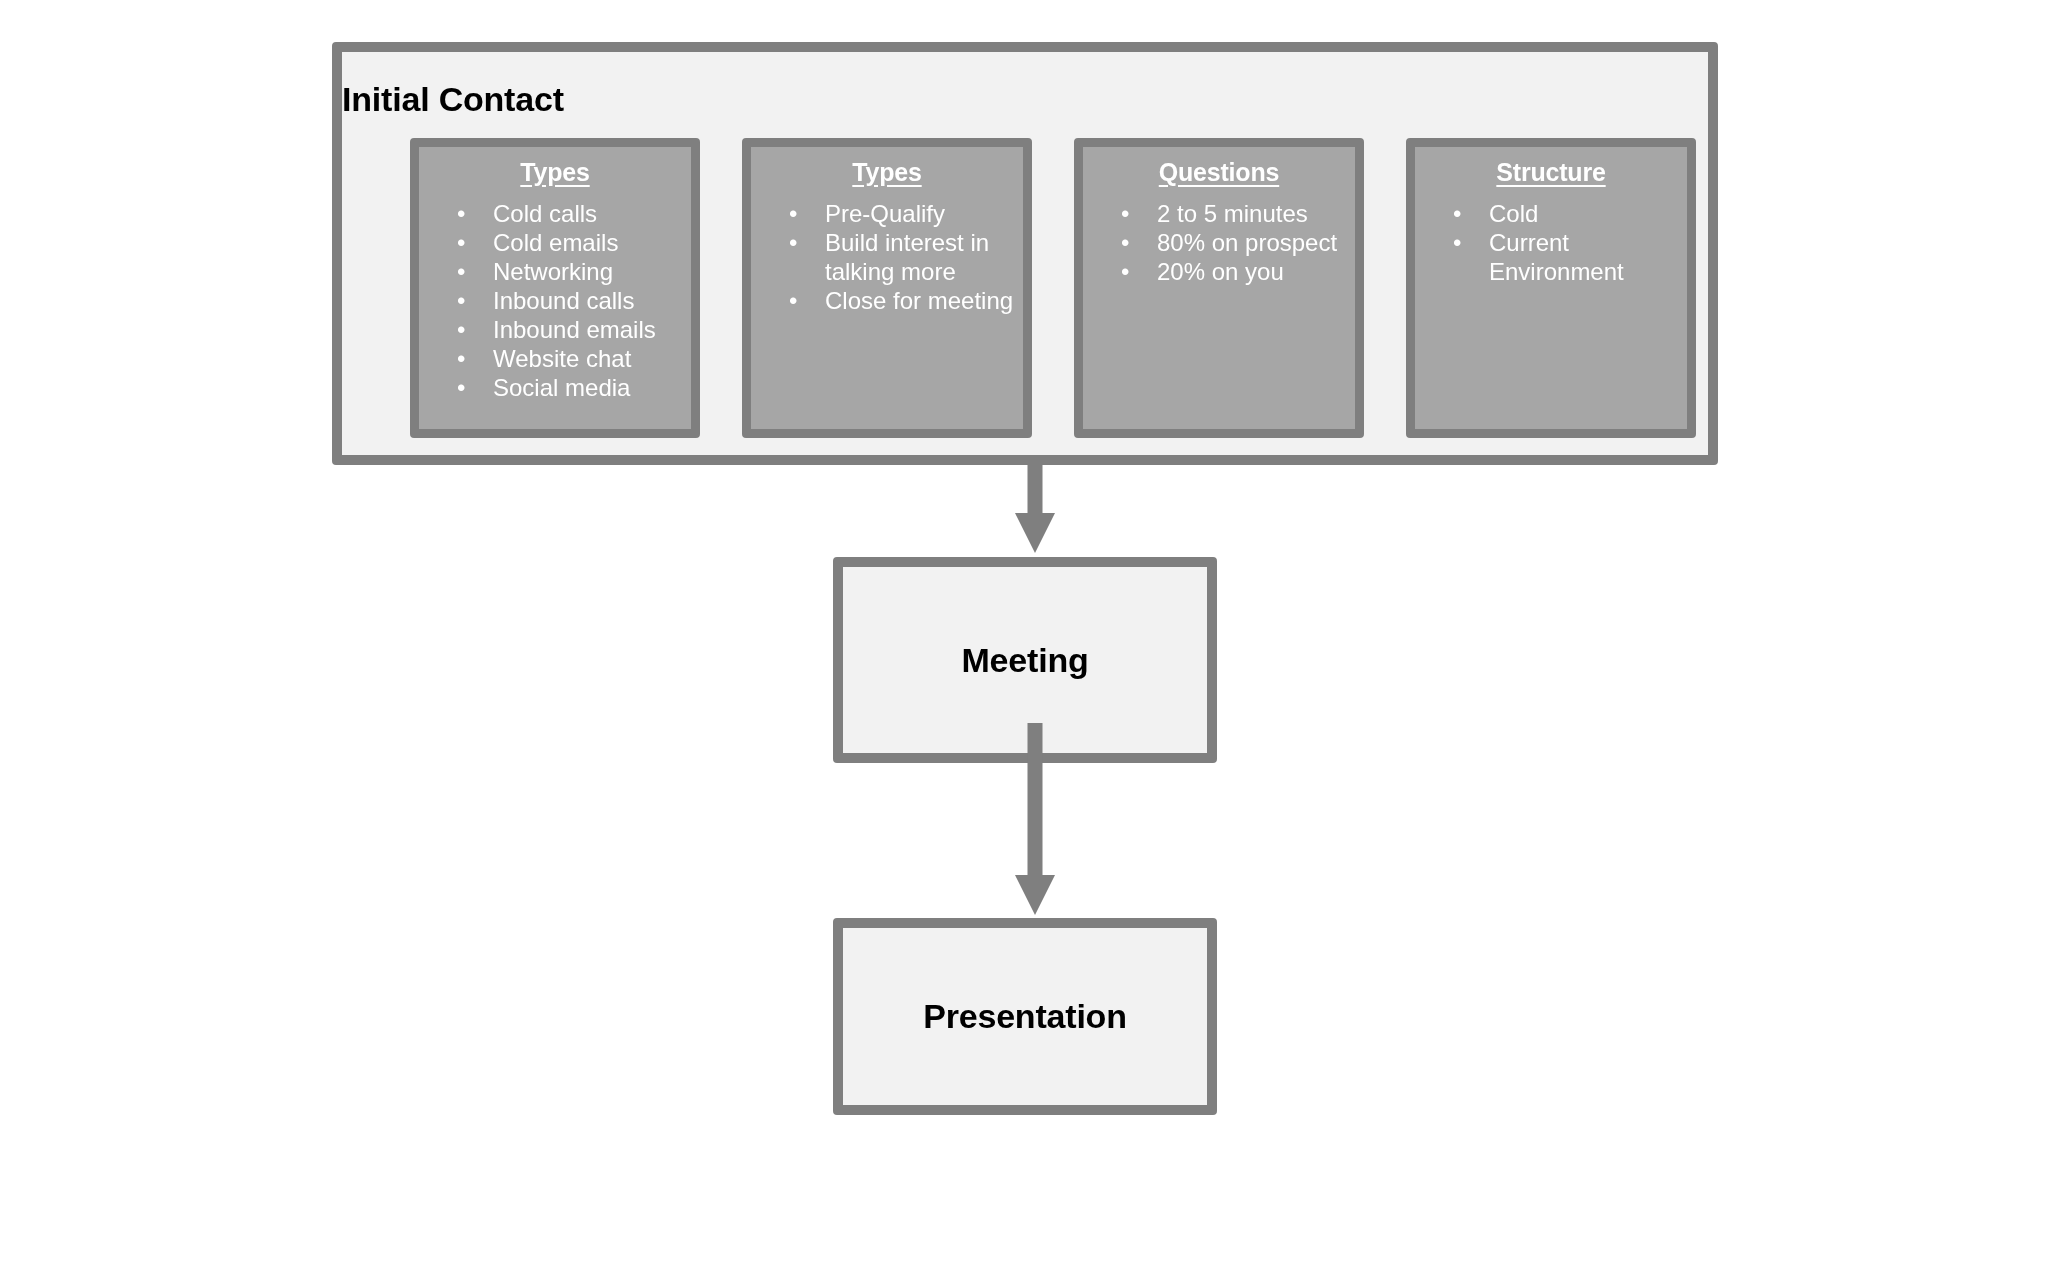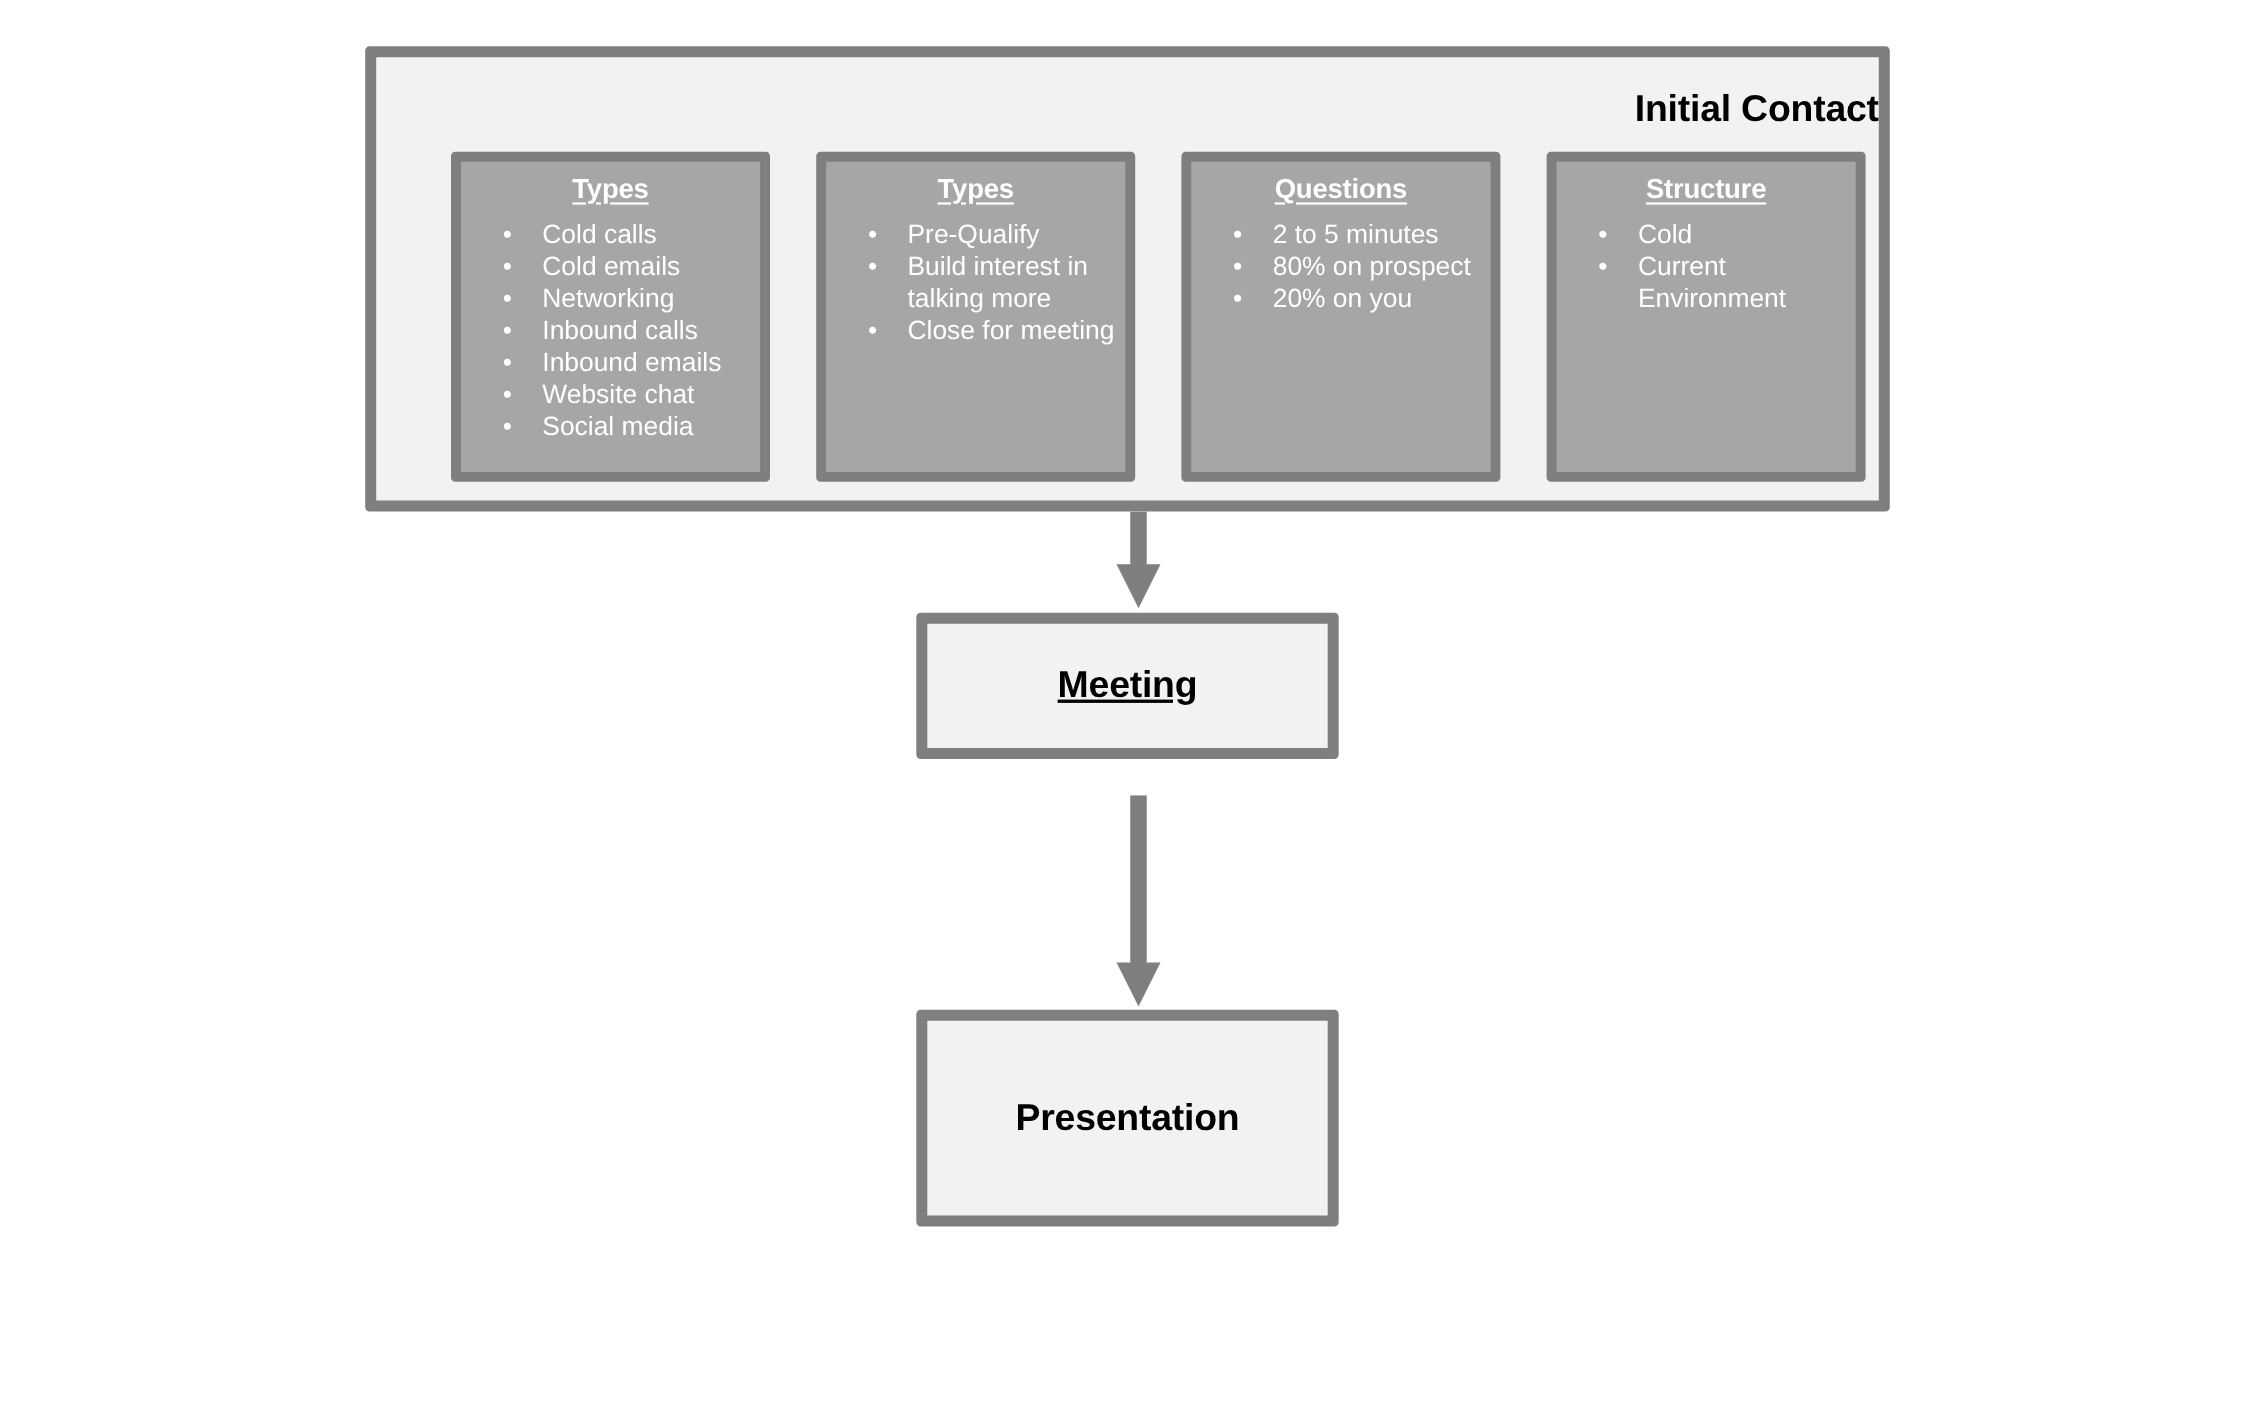--- a/index.html
+++ b/index.html
@@ -26,21 +26,21 @@
     border: 10px solid #7f7f7f;
     border-radius: 4px;
     box-sizing: border-box;
   }
 
   #initial-contact-title {
     position: absolute;
     left: 0;
     top: 28px;
     width: 100%;
-    text-align: right;
+    text-align: left;
     font-size: 34px;
     font-weight: bold;
     color: #000000;
     letter-spacing: -0.2px;
   }
 
   
   #subbox-row {
     position: absolute;
     left: 40px;
@@ -123,22 +123,21 @@
     background: #f2f2f2;
     border: 10px solid #7f7f7f;
     border-radius: 4px;
     box-sizing: border-box;
     display: flex;
     align-items: center;
     justify-content: center;
   }
   #meeting-box {
     top: 557px;
-    height: 133px;
-    text-decoration: underline;
+    height: 206px;
   }
   #presentation-box {
     top: 918px;
     height: 197px;
   }
   .flow-box-label {
     font-size: 34px;
     font-weight: bold;
     color: #000000;
     letter-spacing: -0.2px;

